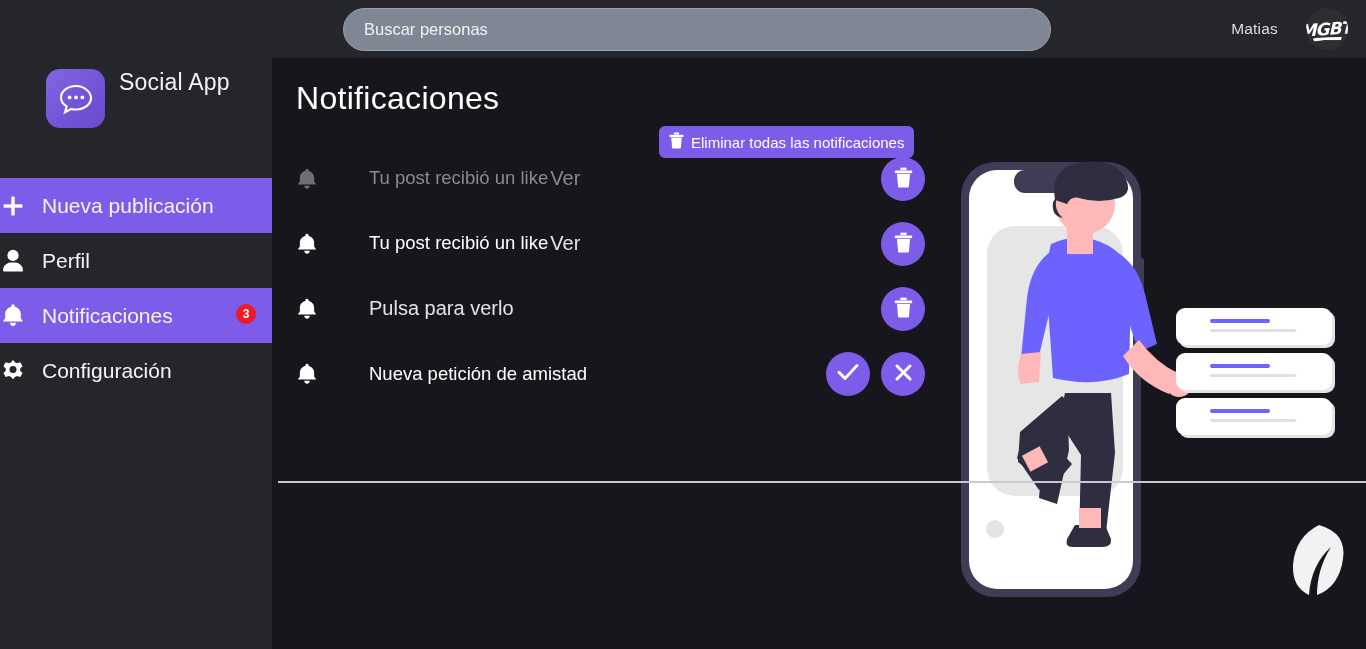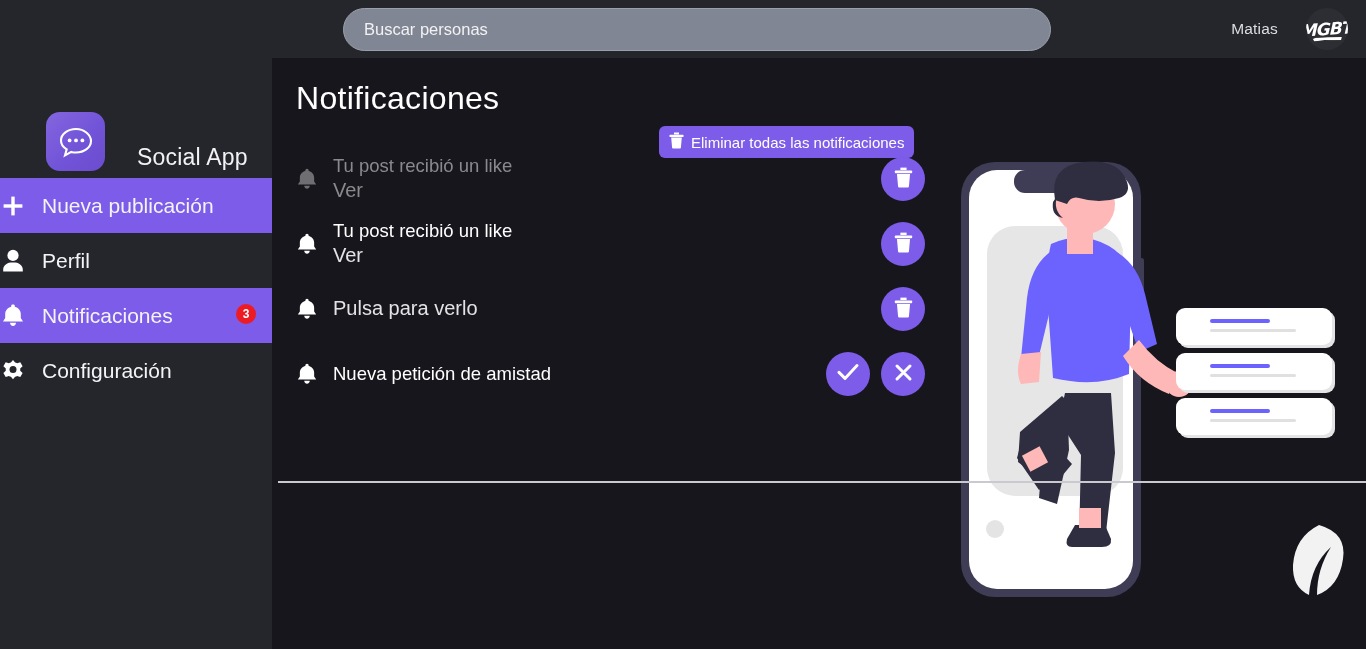--- a/index.html
+++ b/index.html
@@ -48,21 +48,21 @@
     background: #ffffff; transform: rotate(-3deg);
     clip-path: polygon(0 30%, 12% 0, 100% 18%, 96% 100%, 40% 72%, 4% 95%);
   }
 
   
   .sidebar {
     position: absolute; left: 0; top: 58px; width: 272px; height: 591px;
     background: #24262c;
   }
   .brand {
-    display: flex; align-items: flex-end; gap: 32px;
+    display: flex; align-items: flex-start; gap: 14px;
     padding: 11px 6px 0 46px; height: 113px;
   }
   .brand-logo {
     width: 59px; height: 59px; border-radius: 14px;
     background: linear-gradient(135deg, #8466e0 0%, #7254d8 55%, #6b4ccf 100%);
     display: flex; align-items: center; justify-content: center;
     flex: 0 0 auto;
   }
   .brand-name { color: #f2f2f4; font-size: 23px; letter-spacing: .2px; }
 
@@ -100,21 +100,21 @@
     font-size: 15px; font-family: "Liberation Sans", sans-serif;
     display: flex; align-items: center; gap: 7px; cursor: pointer;
   }
 
   .notif-list { position: absolute; left: 8px; top: 88px; width: 660px; }
   .notif-row {
     position: relative; display: flex; align-items: center; gap: 13px;
     height: 65px; padding-left: 10px;
   }
   .notif-bell { width: 26px; flex: 0 0 auto; display:flex; align-items:center; justify-content:center; }
-  .notif-text { display: flex; flex-direction: column; gap: 2px; }
+  .notif-text { display: flex; gap: 2px; margin-left: 36px; }
   .notif-title { color: #ffffff; font-size: 18.5px; line-height: 1.15; }
   .notif-sub { color: #e3e3e6; font-size: 20px; line-height: 1.15; }
   .notif-row.read .notif-title { color: #8a8a8e; }
   .notif-row.read .notif-sub { color: #8a8a8e; }
 
   .actions { position: absolute; left: 597px; top: 0; height: 65px; display: flex; align-items: center; gap: 11px; }
   .circle-btn {
     width: 44px; height: 44px; border-radius: 50%;
     background: #7c5ce8; border: none; cursor: pointer;
     display: flex; align-items: center; justify-content: center;

